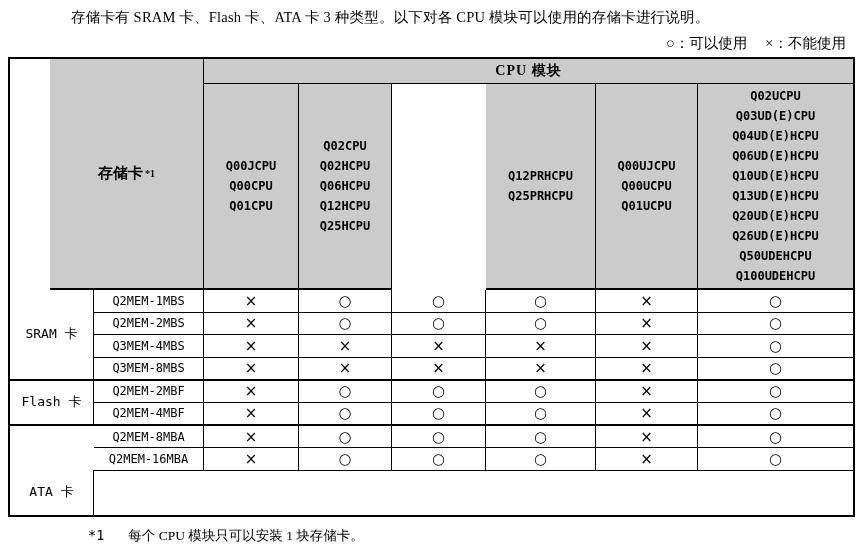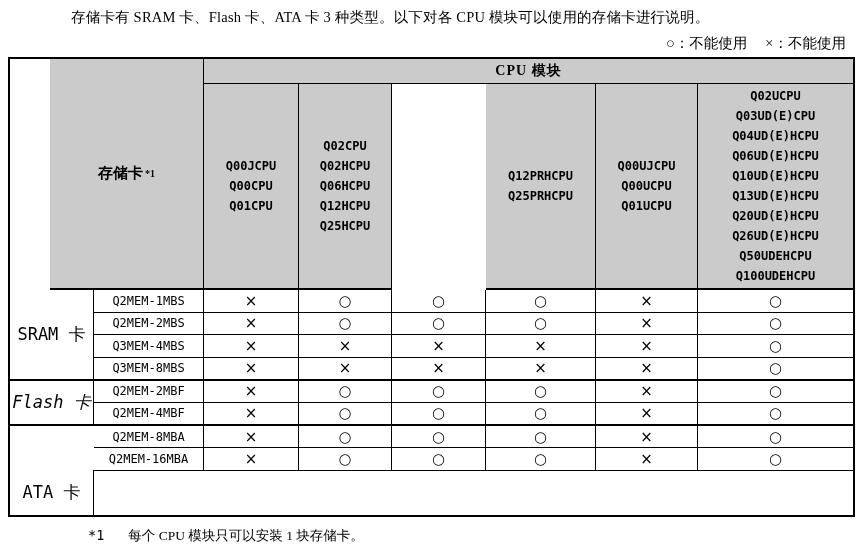--- a/index.html
+++ b/index.html
@@ -25,41 +25,41 @@
   .nb   { border-bottom:none;margin-top:44px; }
   .nr   { border-right:none; }
 
   .corner { grid-area:1/1/3/3; font-size:15px; font-weight:bold;margin-left:40px; }
   .corner sup { font-size:10px; margin-left:2px; }
   .cpuhdr { grid-area:1/3/2/9; font-size:14px; font-weight:bold; letter-spacing:1px; }
 
   .sub { grid-row:2; font-family:"DejaVu Sans Mono", monospace; font-weight:bold;
          font-size:12px; text-align:center; white-space:pre-line; line-height:20px; }
 
-  .glabel { font-family:"DejaVu Sans Mono", monospace; font-size:17px; }
+  .glabel { font-family:"DejaVu Sans Mono", monospace; font-size:13px; }
   .g-sram  { grid-area:3/1/7/2; }
-  .g-flash { grid-area:7/1/9/2;font-style:italic; }
+  .g-flash { grid-area:7/1/9/2; }
   .g-ata   { grid-area:9/1/12/2; }
 
   .card { grid-column:2; font-family:"DejaVu Sans Mono", monospace; font-size:12px; }
   .mark { font-family:"DejaVu Sans", sans-serif; font-size:15px; }.c3{grid-column:3}.c4{grid-column:4}
   .c5{grid-column:5}.c6{grid-column:6}.c7{grid-column:7}.c8{grid-column:8}
   .r3{grid-row:3}.r4{grid-row:4}.r5{grid-row:5}.r6{grid-row:6}.r7{grid-row:7}
   .r8{grid-row:8}.r9{grid-row:9}.r10{grid-row:10}.r11{grid-row:11}
 
   .foot { position:absolute; left:88px; top:527px; font-size:13.5px; }
   .foot-ref { font-family:"DejaVu Sans Mono", monospace; margin-right:24px; }
 </style>
 </head>
 <body>
 
 <div class="intro">存储卡有 SRAM 卡、Flash 卡、ATA 卡 3 种类型。以下对各 CPU 模块可以使用的存储卡进行说明。</div>
 
 <div class="legend">
-  <span>○：不能使用</span><span class="legend-gap"></span><span>×：不能使用</span>
+  <span>○：可以使用</span><span class="legend-gap"></span><span>×：不能使用</span>
 </div>
 
 <div class="tbl">
 
   <div class="cell hdr corner tb">
     <span>存储卡</span>
       <sup>*1</sup>
   </div>
   <div class="cell hdr cpuhdr nr">CPU 模块</div>
 

